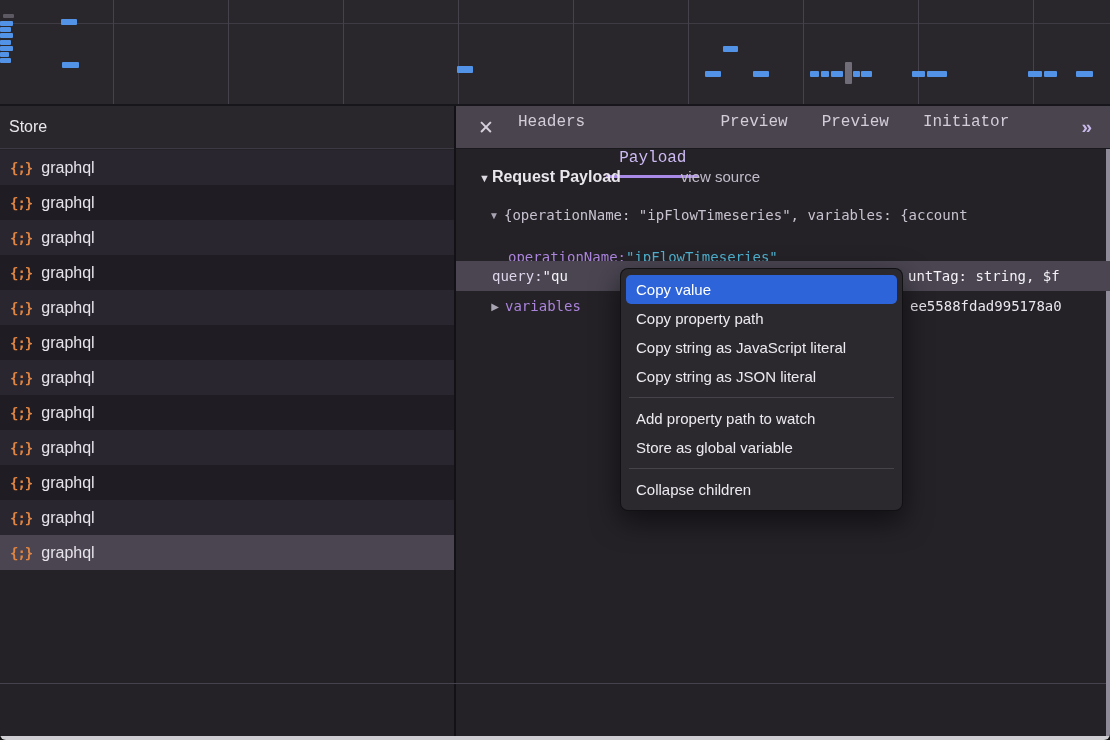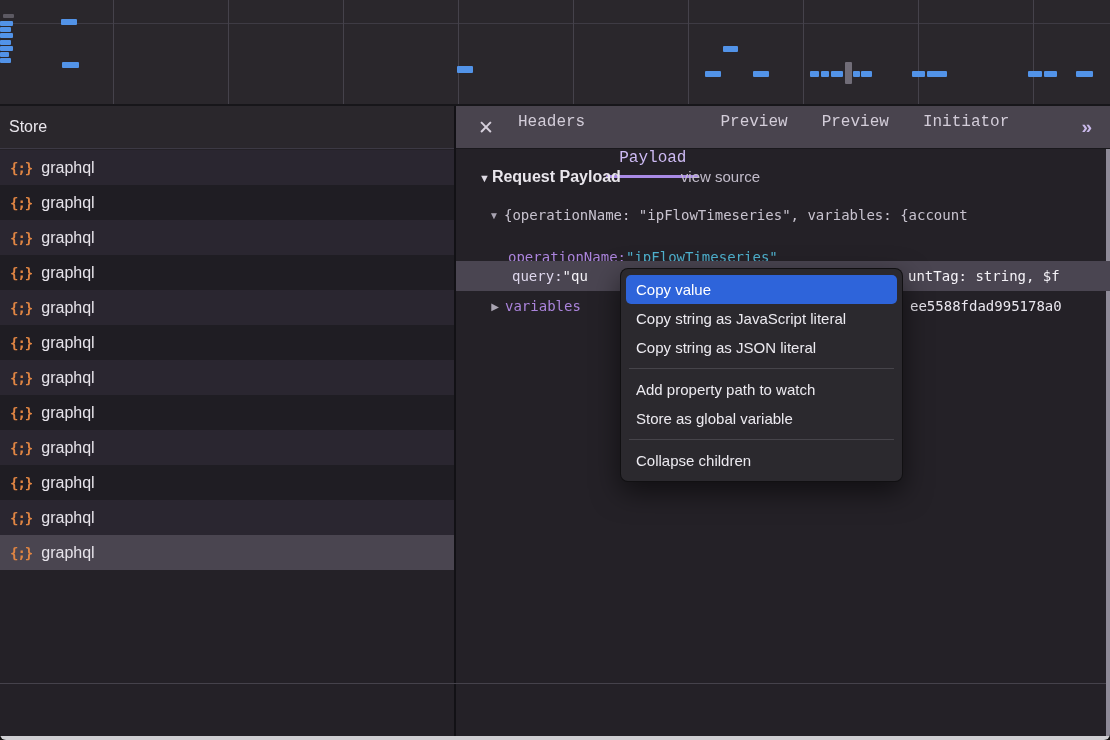--- a/index.html
+++ b/index.html
@@ -40,21 +40,21 @@
   #payload{position:absolute;left:456px;top:150px;right:0;height:533px;}
   #payload-header{position:absolute;top:18px;left:23px;display:flex;align-items:baseline;}
   .tri{color:#dcd8e2;font-size:11px;margin-right:2px;}
   #payload-title{color:#e9e6ec;font-size:16px;font-weight:bold;}
   #view-source{color:#c2bcca;font-size:15px;margin-left:60px;cursor:pointer;}
   .tree-line{position:absolute;left:0;right:0;height:30px;display:flex;align-items:center;
     font-family:"DejaVu Sans Mono",monospace;font-size:14px;white-space:nowrap;overflow:hidden;}
   .tree-tri{color:#a9a4b2;font-size:10px;font-family:"Liberation Sans",sans-serif;width:20px;text-align:center;flex:none;}
   #tree-line-1{top:50px;padding-left:28px;color:#c8c3cf;}
   #tree-line-2{top:81px;padding-left:52px;margin-top:11px;}
-  #tree-line-3{top:111px;padding-left:56px;background:#4a4551;}
+  #tree-line-3{top:111px;padding-left:36px;background:#4a4551;}
   #tree-line-4{top:141px;padding-left:29px;}
   .key-purple{color:#ab84dc;}
   .val-teal{color:#4fb2cf;}
   .sel-key{color:#ded7ec;}
   .sel-val{color:#f4f2f7;}
   .frag-right{position:absolute;font-family:"DejaVu Sans Mono",monospace;font-size:14px;white-space:nowrap;}
   #query-frag{left:452px;top:0;bottom:0;display:flex;align-items:center;color:#f4f2f7;}
   #vars-frag{left:454px;top:0;bottom:0;display:flex;align-items:center;color:#e9e6ee;}
   
   #context-menu{position:absolute;left:620px;top:268px;width:283px;background:#2b292e;border-radius:8px;
@@ -203,20 +203,21 @@
 
     <div class="tree-line" id="tree-line-4">
       <span class="tree-tri">▶</span>
       <span class="key-purple">variables</span>
       <span class="frag-right" id="vars-frag">ee5588fdad995178a0</span>
     </div>
   </div>
 
   <div id="context-menu">
       <div class="menu-item highlighted">Copy value</div>
+      <div class="menu-item">Copy property path</div>
       <div class="menu-item">Copy string as JavaScript literal</div>
       <div class="menu-item">Copy string as JSON literal</div>
       <div class="menu-sep"></div>
       <div class="menu-item">Add property path to watch</div>
       <div class="menu-item">Store as global variable</div>
       <div class="menu-sep"></div>
       <div class="menu-item">Collapse children</div>
     </div>
 
 </div>

